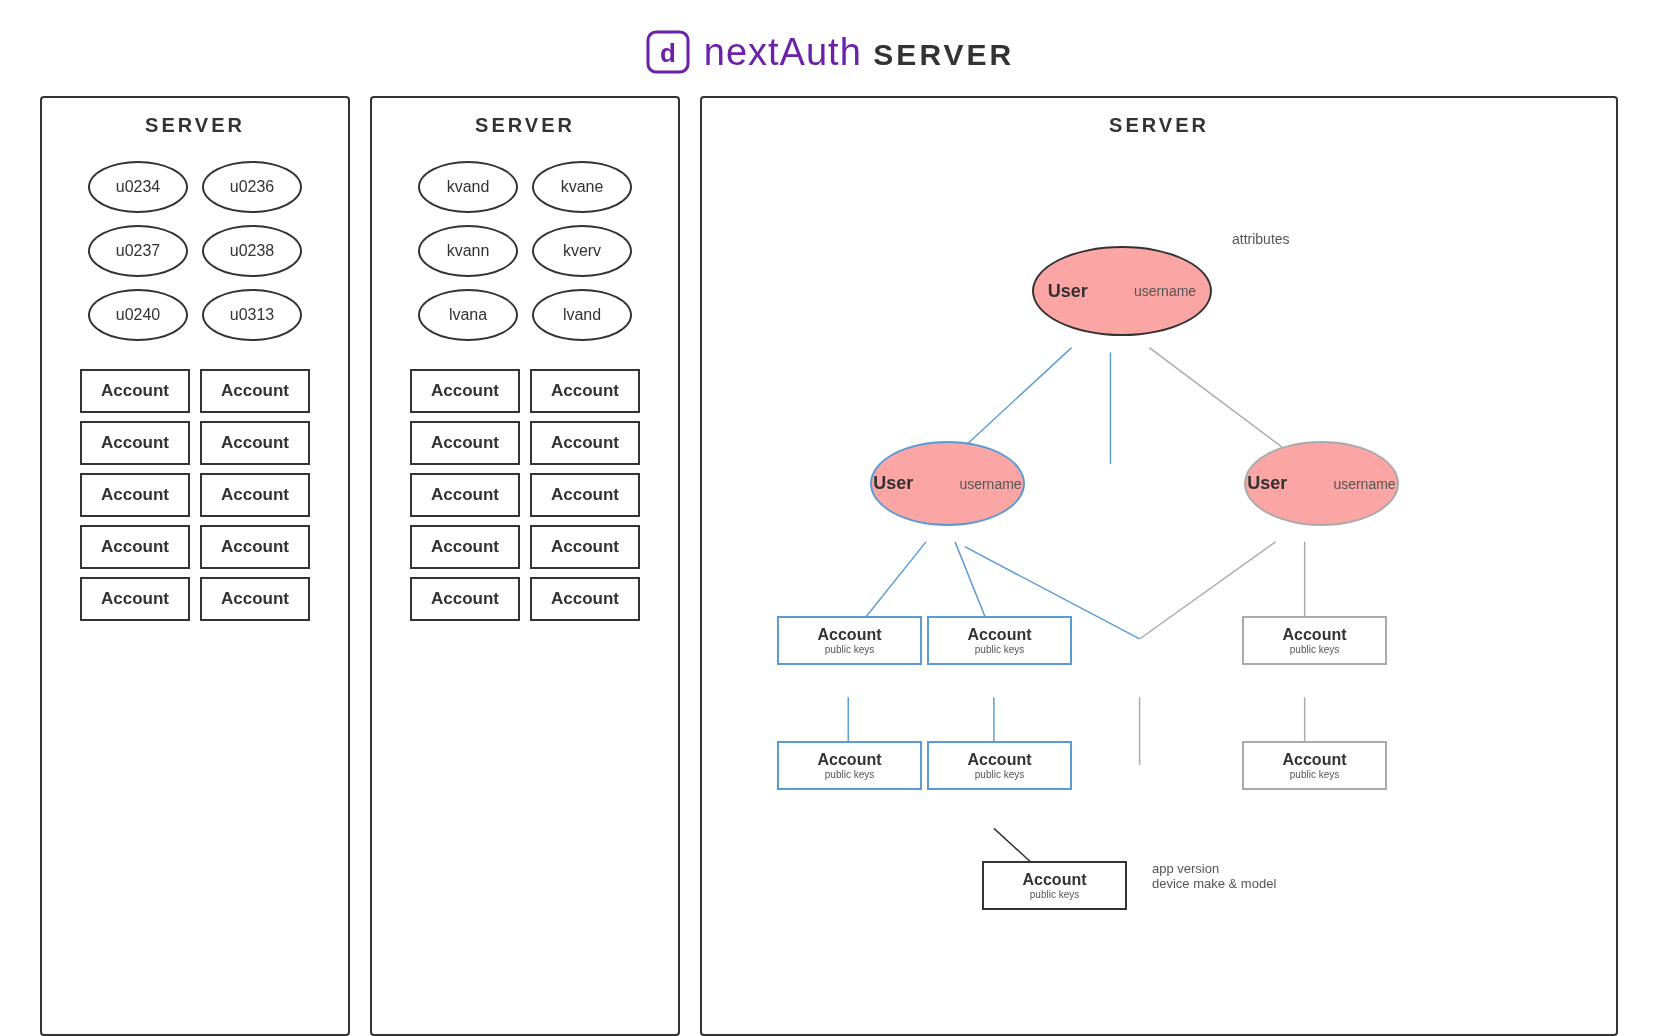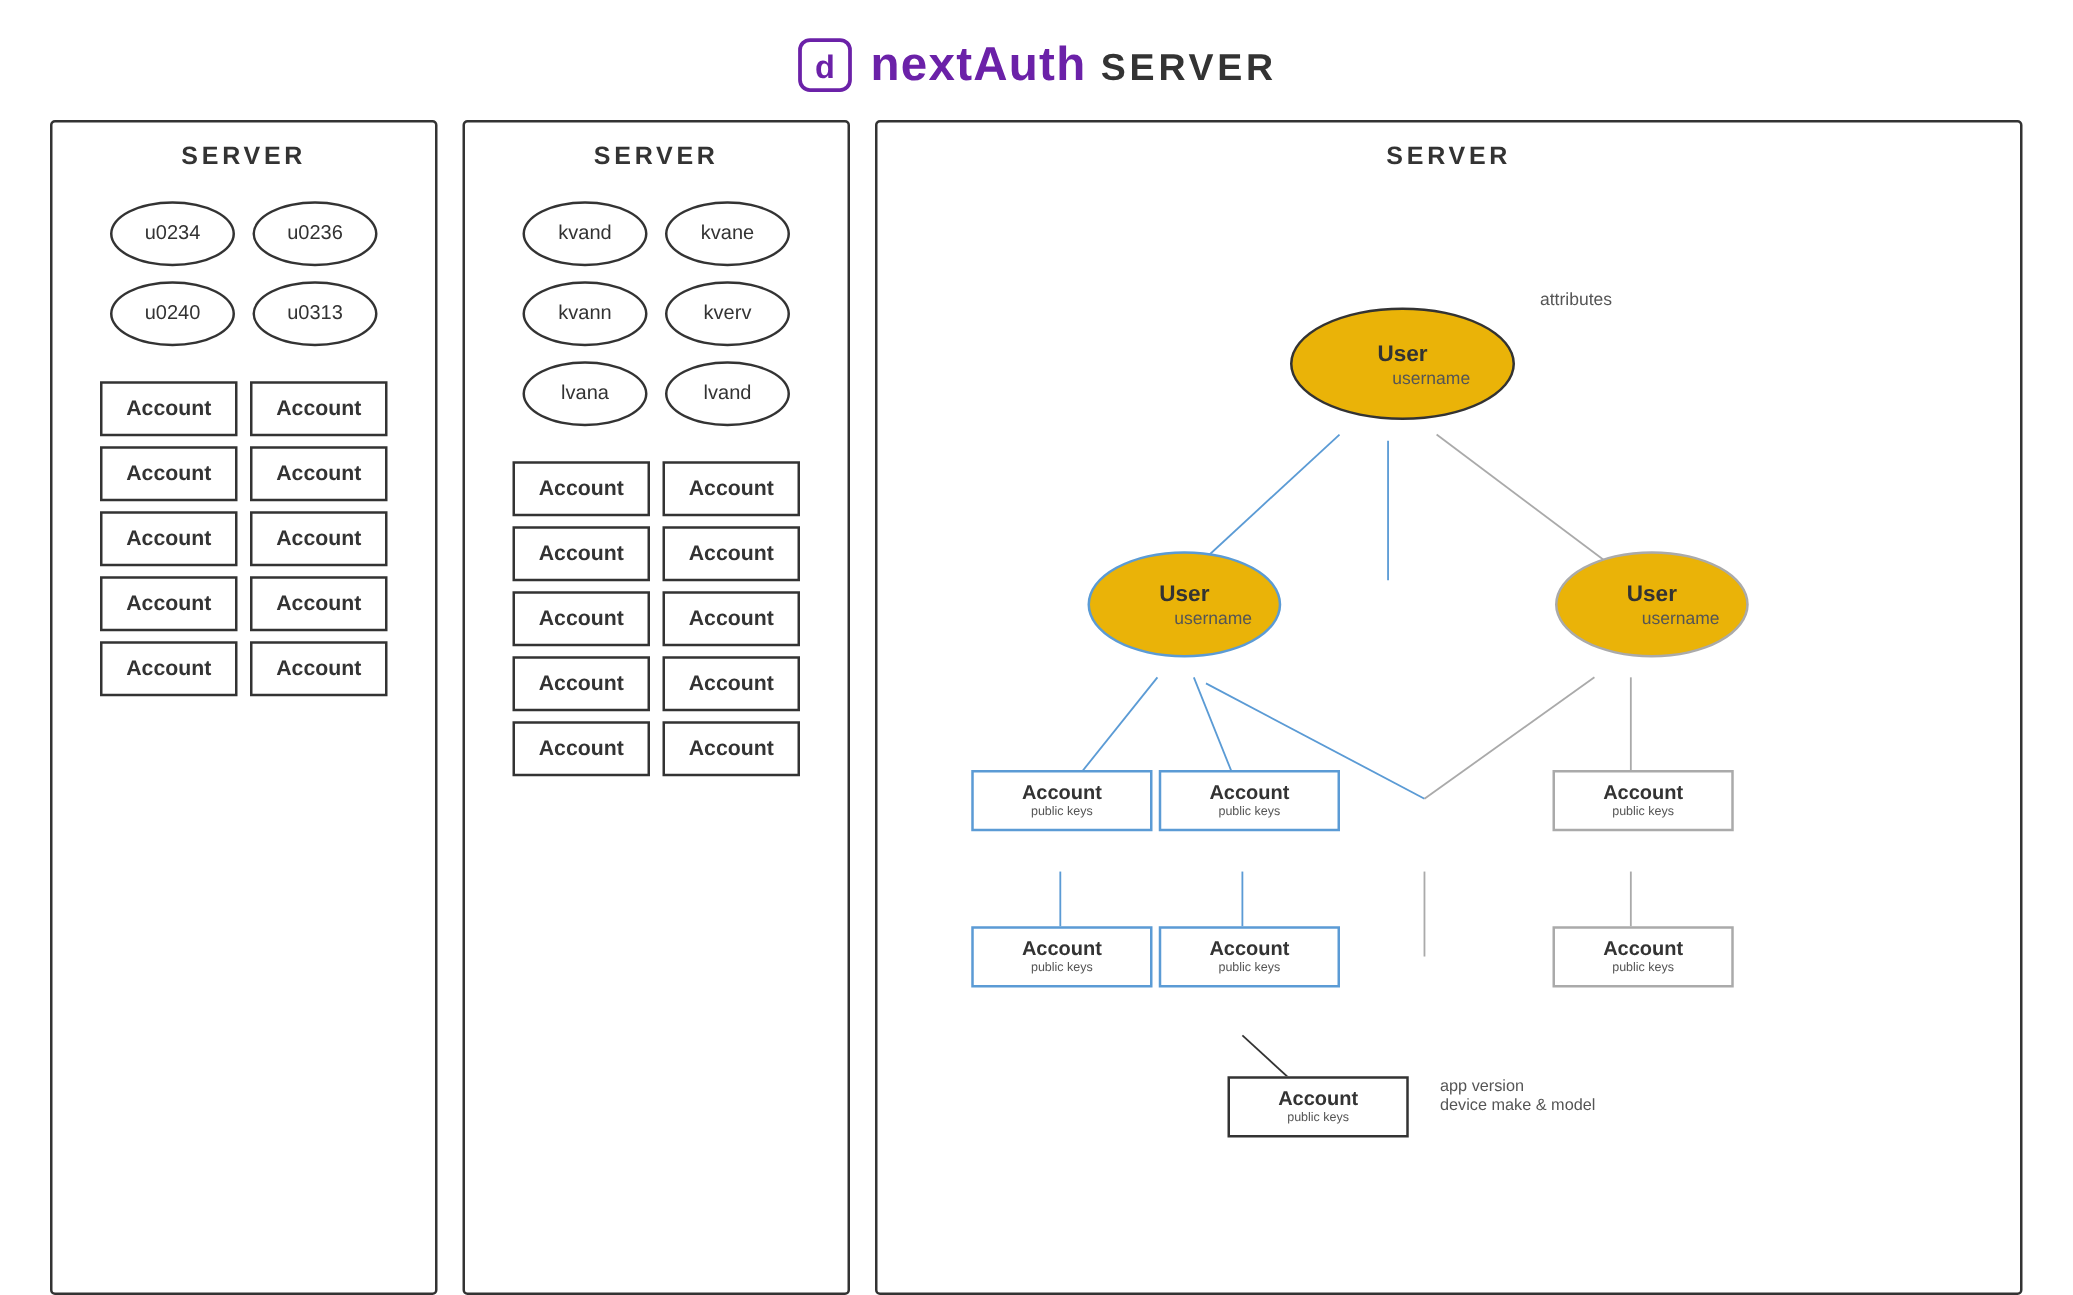--- a/index.html
+++ b/index.html
@@ -26,21 +26,21 @@
       width: 48px;
       height: 48px;
     }
     .header-title {
       font-size: 38px;
       font-weight: 400;
       color: #222;
       letter-spacing: 1px;
     }
     .header-title span.brand {
-      font-weight: 700;
+      font-weight: 400;
       color: #6b21a8;
     }
     .header-title span.server-part {
       font-size: 30px;
       font-weight: 700;
       color: #333;
       letter-spacing: 3px;
       text-transform: uppercase;
     }
 
@@ -154,24 +154,24 @@
       width: 100%;
       height: 100%;
       pointer-events: none;
     }
 
     
     .diag-ellipse {
       position: absolute;
       border-radius: 50%;
       display: flex;
-      flex-direction: column;
+      flex-direction: row;
       align-items: center;
       justify-content: center;
-      background: #eab308;
+      background: #fca5a5;
     }
     .diag-ellipse.main {
       border: 2.5px solid #333;
       width: 180px;
       height: 90px;
     }
     .diag-ellipse.blue-outline {
       border: 2.5px solid #5b9bd5;
       width: 155px;
       height: 85px;
@@ -248,20 +248,24 @@
 <div class="main-content">
 
   <div class="server-panel panel-small">
     <div class="server-panel-title">SERVER</div>
     <div class="ellipses-grid">
       <div class="ellipses-row">
         <div class="ellipse-item">u0234</div>
         <div class="ellipse-item">u0236</div>
       </div>
       <div class="ellipses-row">
+        <div class="ellipse-item">u0237</div>
+        <div class="ellipse-item">u0238</div>
+      </div>
+      <div class="ellipses-row">
         <div class="ellipse-item">u0240</div>
         <div class="ellipse-item">u0313</div>
       </div>
     </div>
     <div class="accounts-grid">
       <div class="accounts-row">
         <div class="account-box"><span class="acc-title">Account</span></div>
         <div class="account-box"><span class="acc-title">Account</span></div>
       </div>
       <div class="accounts-row">

